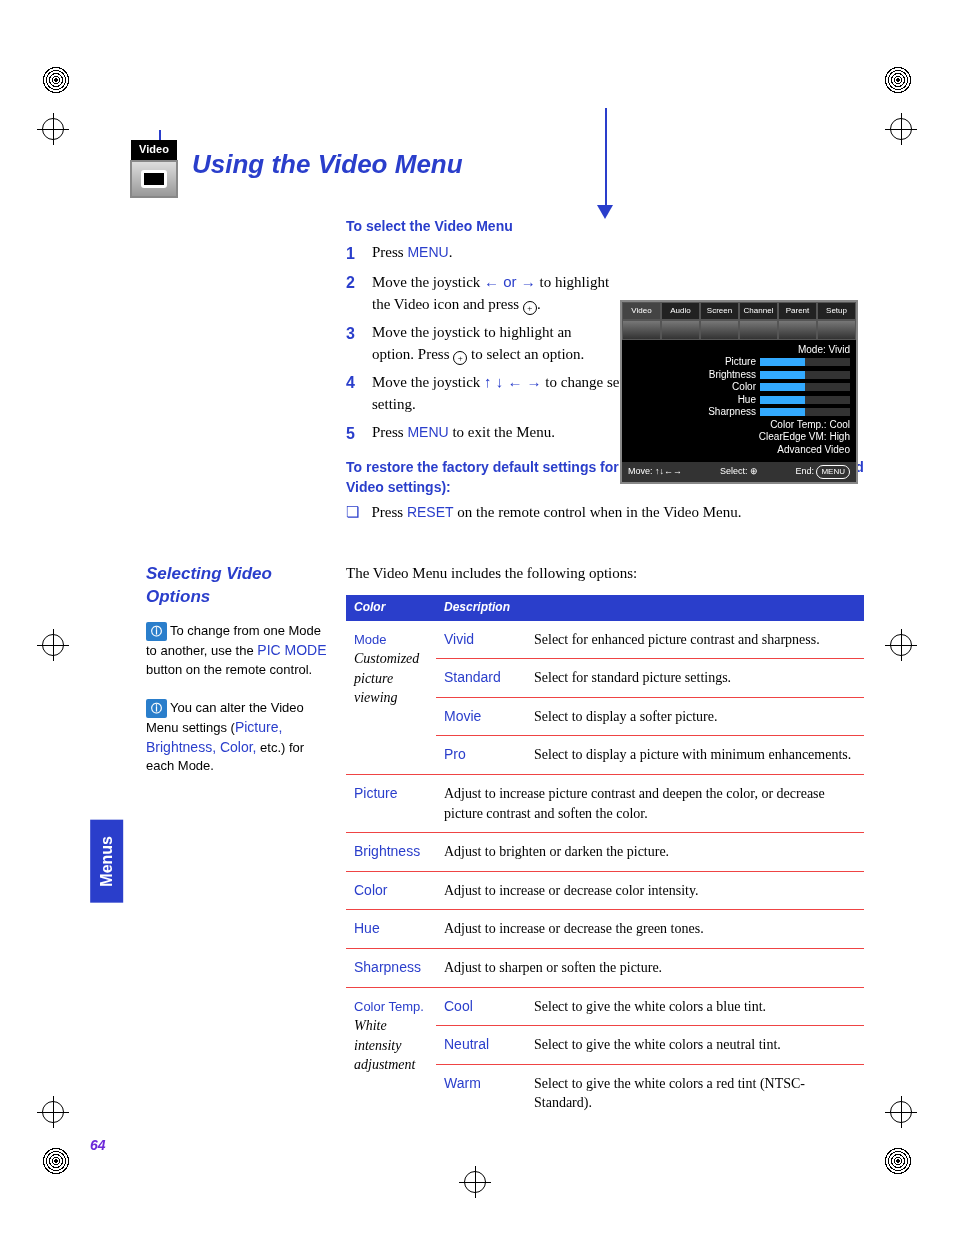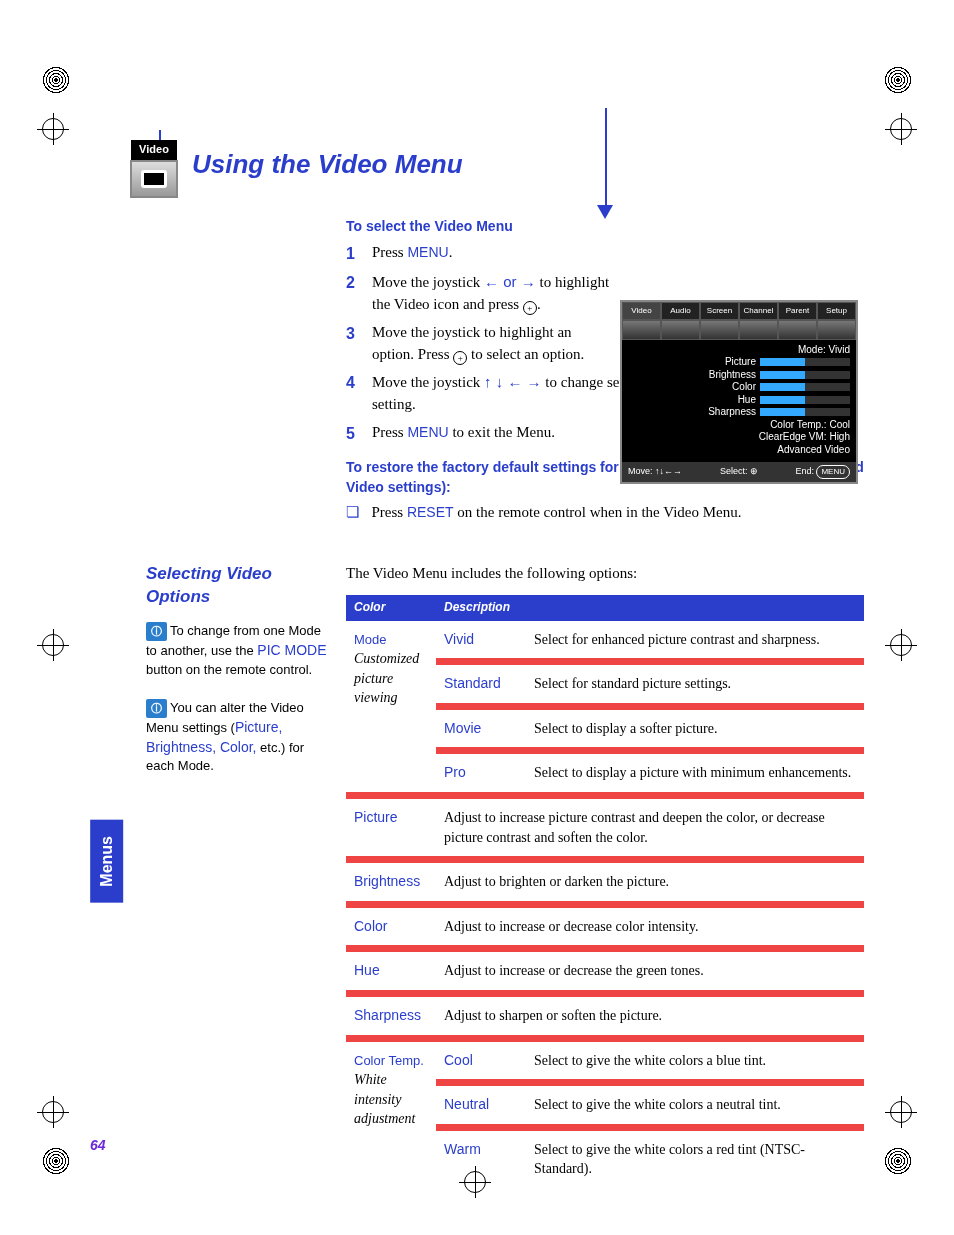--- a/index.html
+++ b/index.html
@@ -220,21 +220,21 @@
     text-align: left;
     padding: 4px 8px;
   }
   table.opts td {
     padding: 9px 8px;
     vertical-align: top;
     font-size: 14px;
     line-height: 1.4;
   }
   table.opts tr.sep td {
-    border-top: 7px solid #ef4444;
+    border-top: 1px solid #ef4444;
   }
   .opt-label {
     color: #2a3ecb;
     font-family: Arial, sans-serif;
     font-size: 13px;
   }
   .opt-sub {
     font-style: italic;
     font-family: Georgia, serif;
     color: #000;

